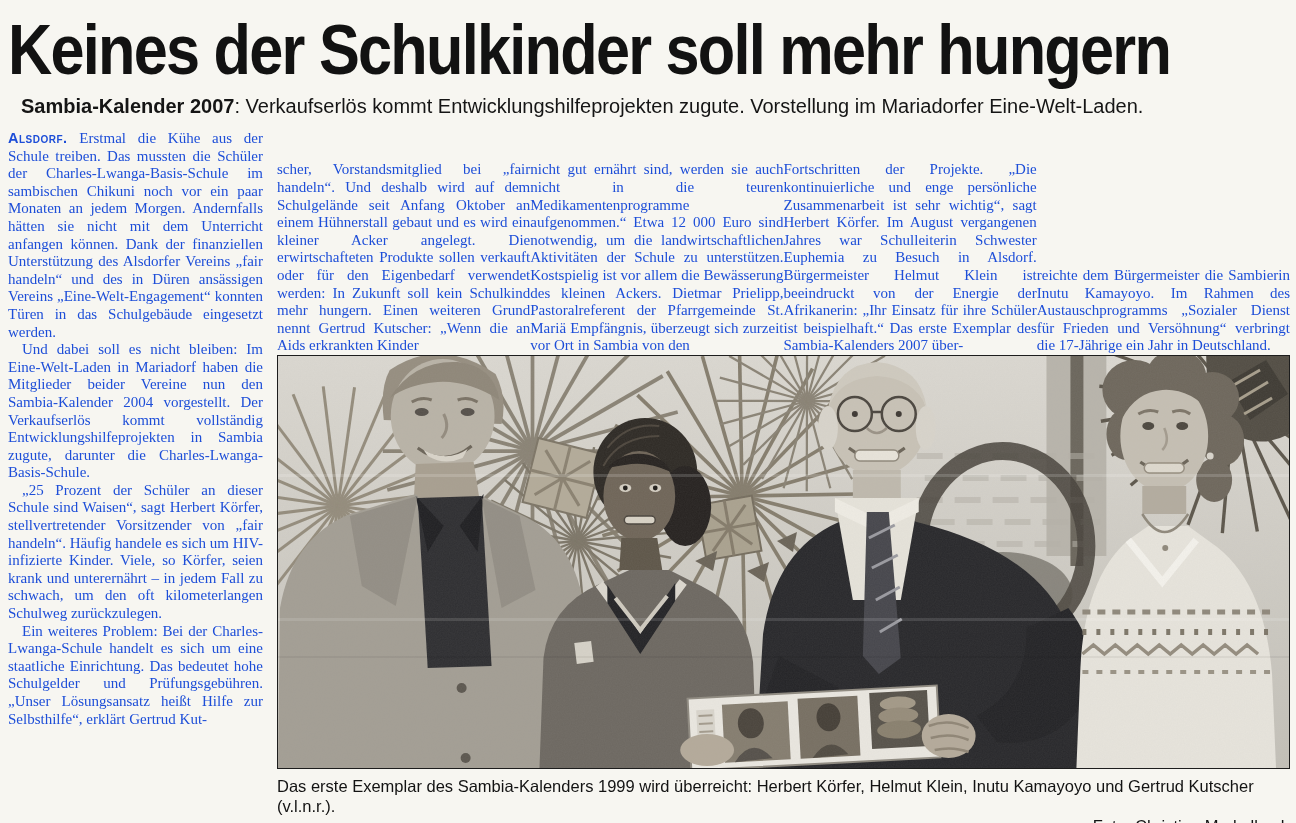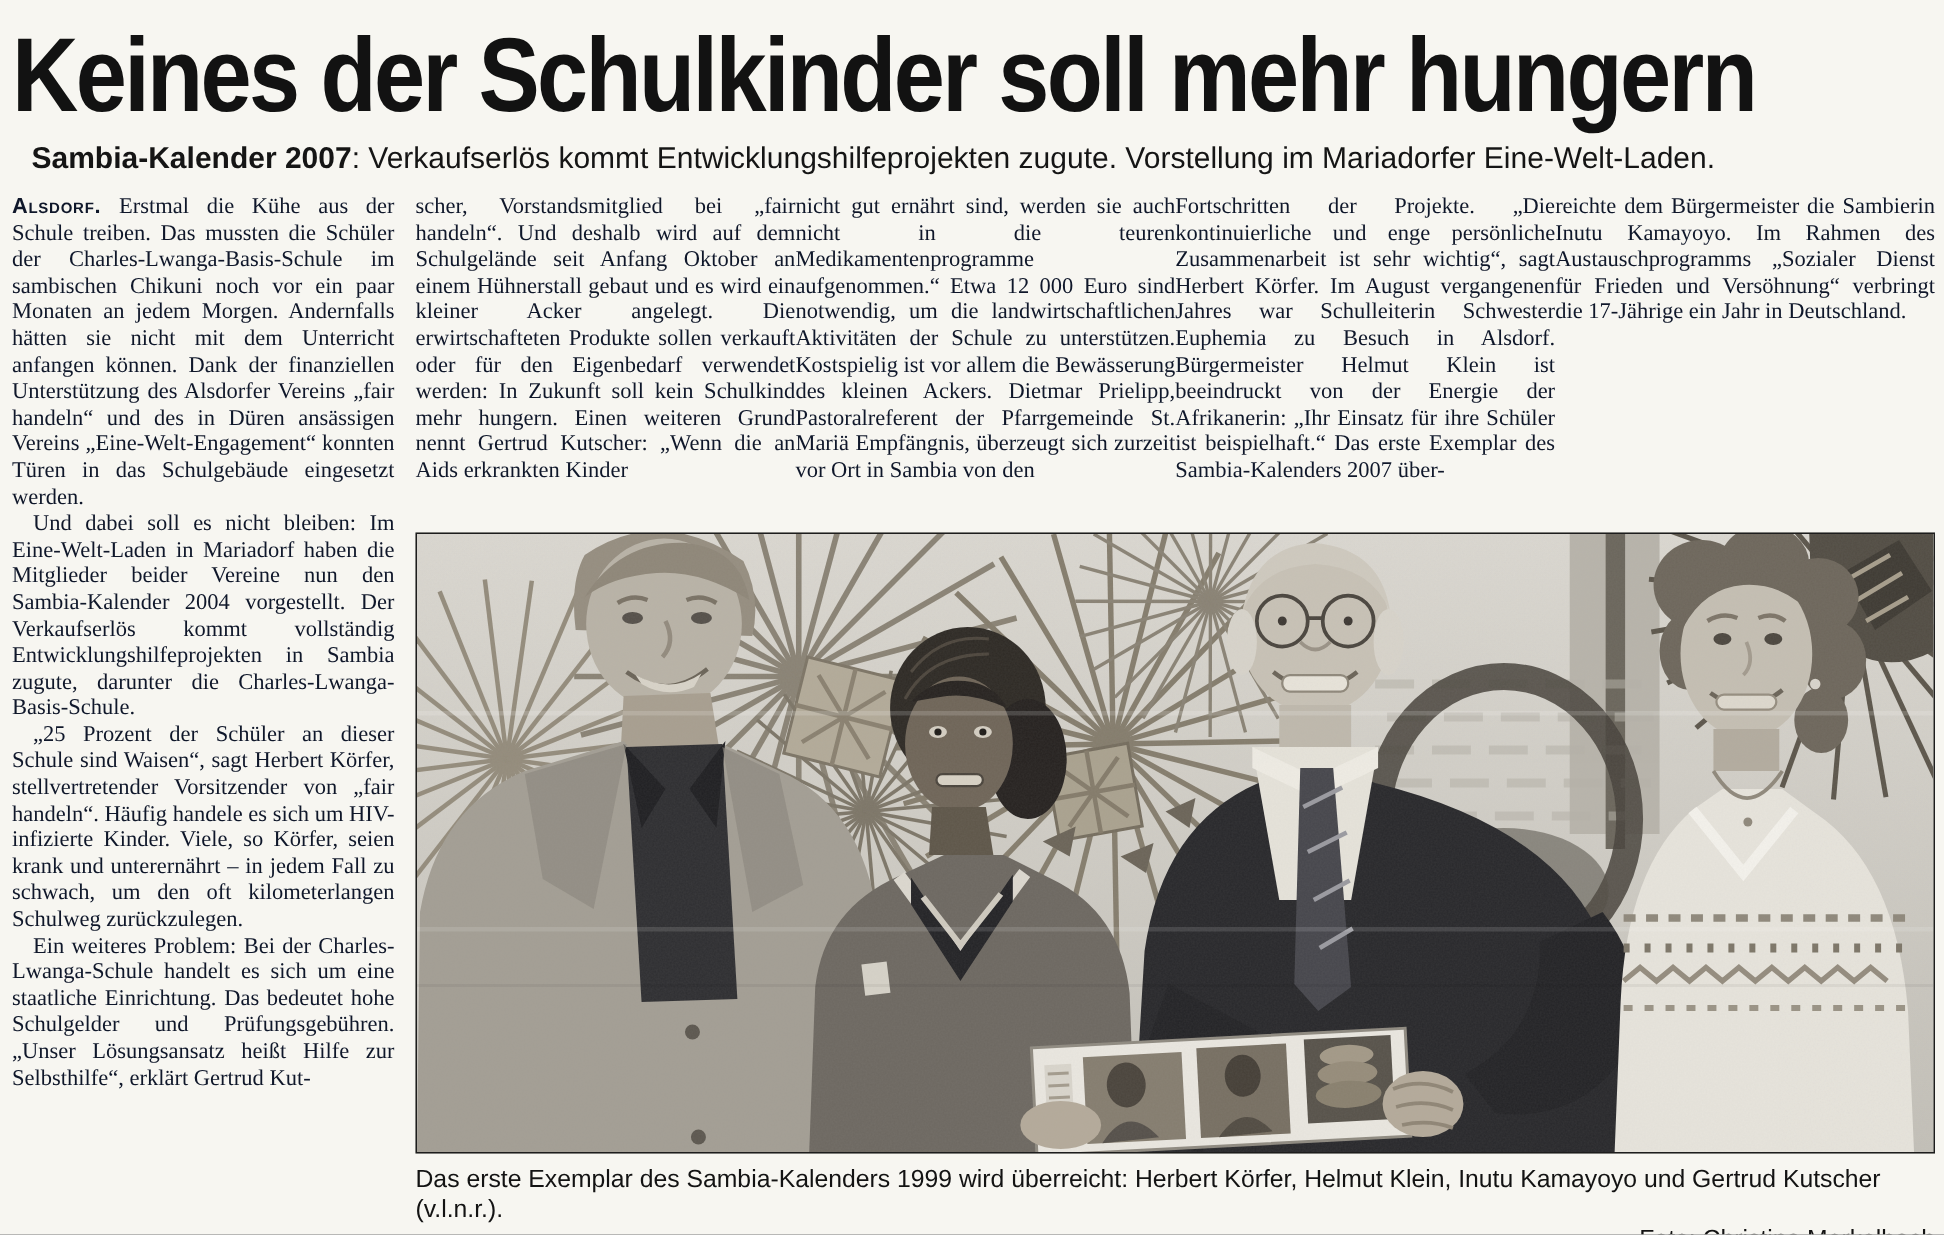--- a/index.html
+++ b/index.html
@@ -38,28 +38,28 @@
   .columns{
     display:flex;
     gap:14px;
     margin-top:12px;
   }
   .col{
     font-family:"Liberation Serif","DejaVu Serif",serif;
     font-size:15px;
     line-height:17.6px;
     text-align:justify;
-    color:#0f172a;
+    color:#1d4ed8;
     hyphens:auto;
   }
   .col p{margin:0;}
   .col p.indent{text-indent:14px;}
   .col-first{width:255px;flex:0 0 255px;height:690px;overflow:hidden;}
   .right-zone{width:1013px;flex:0 0 1013px;display:flex;flex-direction:column;}
-  .text-row{display:flex;gap:0;height:225px;overflow:hidden;}
+  .text-row{display:flex;gap:0;height:225px;overflow:hidden;align-items:flex-end;}
   .text-row .col{flex:1 1 0;}
   .dateline{
     font-family:"Liberation Sans",sans-serif;
     font-weight:700;
     font-variant:small-caps;
     letter-spacing:0.5px;
     font-size:14.5px;
   }
   .photo-figure{
     width:1013px;height:414px;

